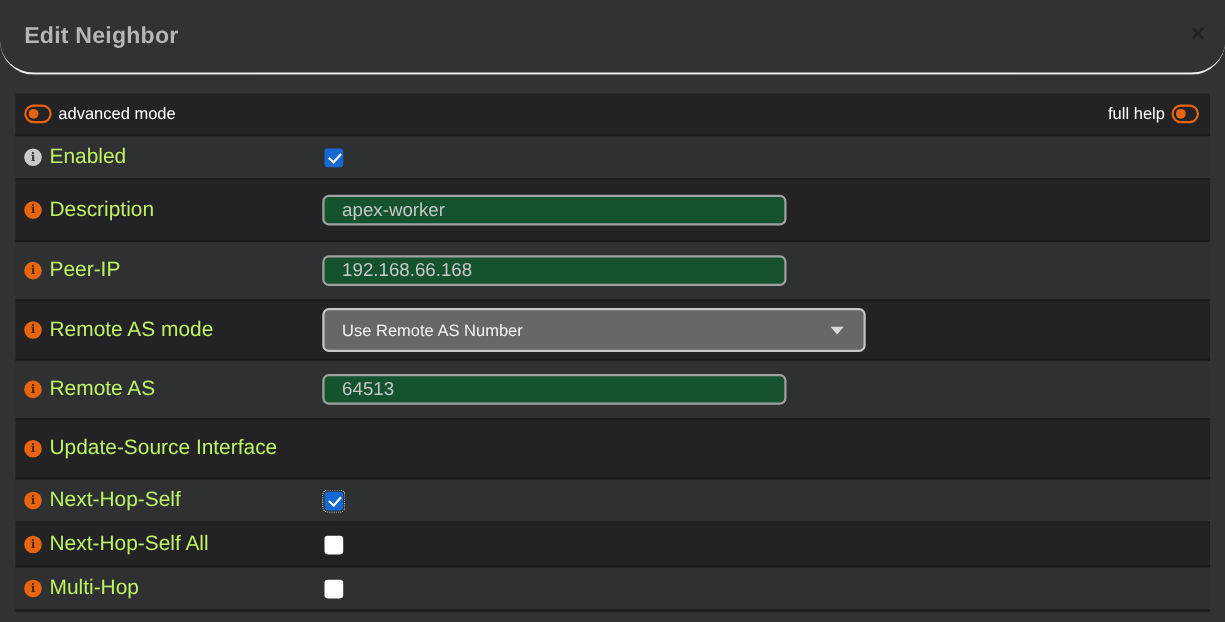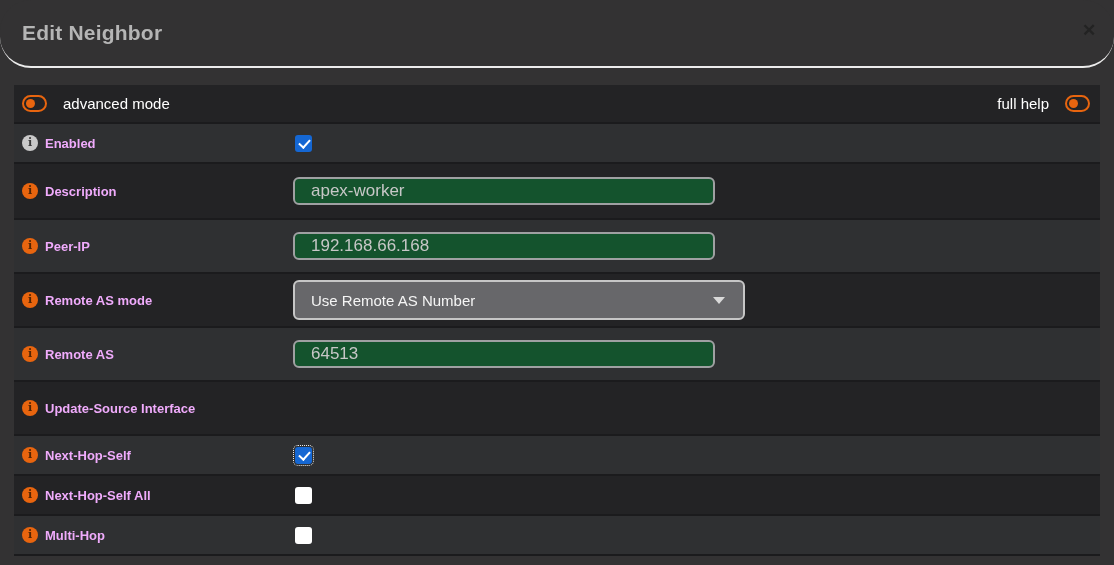--- a/index.html
+++ b/index.html
@@ -31,32 +31,32 @@
   .row {
     display:flex; align-items:center;
     border-bottom:2px solid #1b1b1d;
   }
   .row.dark  { background:#232325; }
   .row.light { background:#2f3032; }
 
   .label-cell {
     width:279px; flex:0 0 279px; display:flex; align-items:center; padding-left:8px;
   }
-  .label-text { font-size:13px; font-weight:bold; color:#f0abfc; }
+  .label-text { font-size:19px; font-weight:normal; color:#bef264; }
   .field-cell { flex:1; display:flex; align-items:center; }
 
   
   .h-toolbar { height:39px; }
   .h-check   { height:40px; }
   .h-input   { height:56px; }
   .h-input2  { height:54px; }
 
   
   .toolbar-row { justify-content:space-between; padding:0 10px 0 8px; }
-  .toolbar-group { display:flex; align-items:center; gap:16px; }
+  .toolbar-group { display:flex; align-items:center; gap:6px; }
   .toolbar-label { font-size:15px; color:#ffffff; }
 
   
   .toggle {
     width:25px; height:17px; border:2px solid #e8650f; border-radius:9px;
     position:relative; display:inline-block; background:transparent; cursor:pointer;
   }
   .toggle::after {
     content:""; position:absolute; left:2px; top:2px; width:9px; height:9px;
     border-radius:50%; background:#e8650f;
@@ -85,21 +85,21 @@
 
   
   .text-input {
     width:422px; height:28px; background:#14532d; border:2px solid #9fa0a2;
     border-radius:6px; color:#c7c7c7; font-size:17px; padding:0 16px;
     font-family:"Liberation Sans", sans-serif; outline:none;
   }
 
   
   .select {
-    width:452px; height:40px; background:#67676a; border:2px solid #c6c6c6;
+    width:494px; height:40px; background:#67676a; border:2px solid #c6c6c6;
     border-radius:6px; color:#f5f5f5; font-size:15px; padding:0 16px;
     display:flex; align-items:center; position:relative; cursor:pointer;
   }
   .caret { position:absolute; right:18px; width:0; height:0;
     border-left:6px solid transparent; border-right:6px solid transparent; }
   .caret.down { border-top:7px solid #d9d9d9; }
   .caret.up   { border-bottom:7px solid #d9d9d9; }
 </style>
 </head>
 <body>

